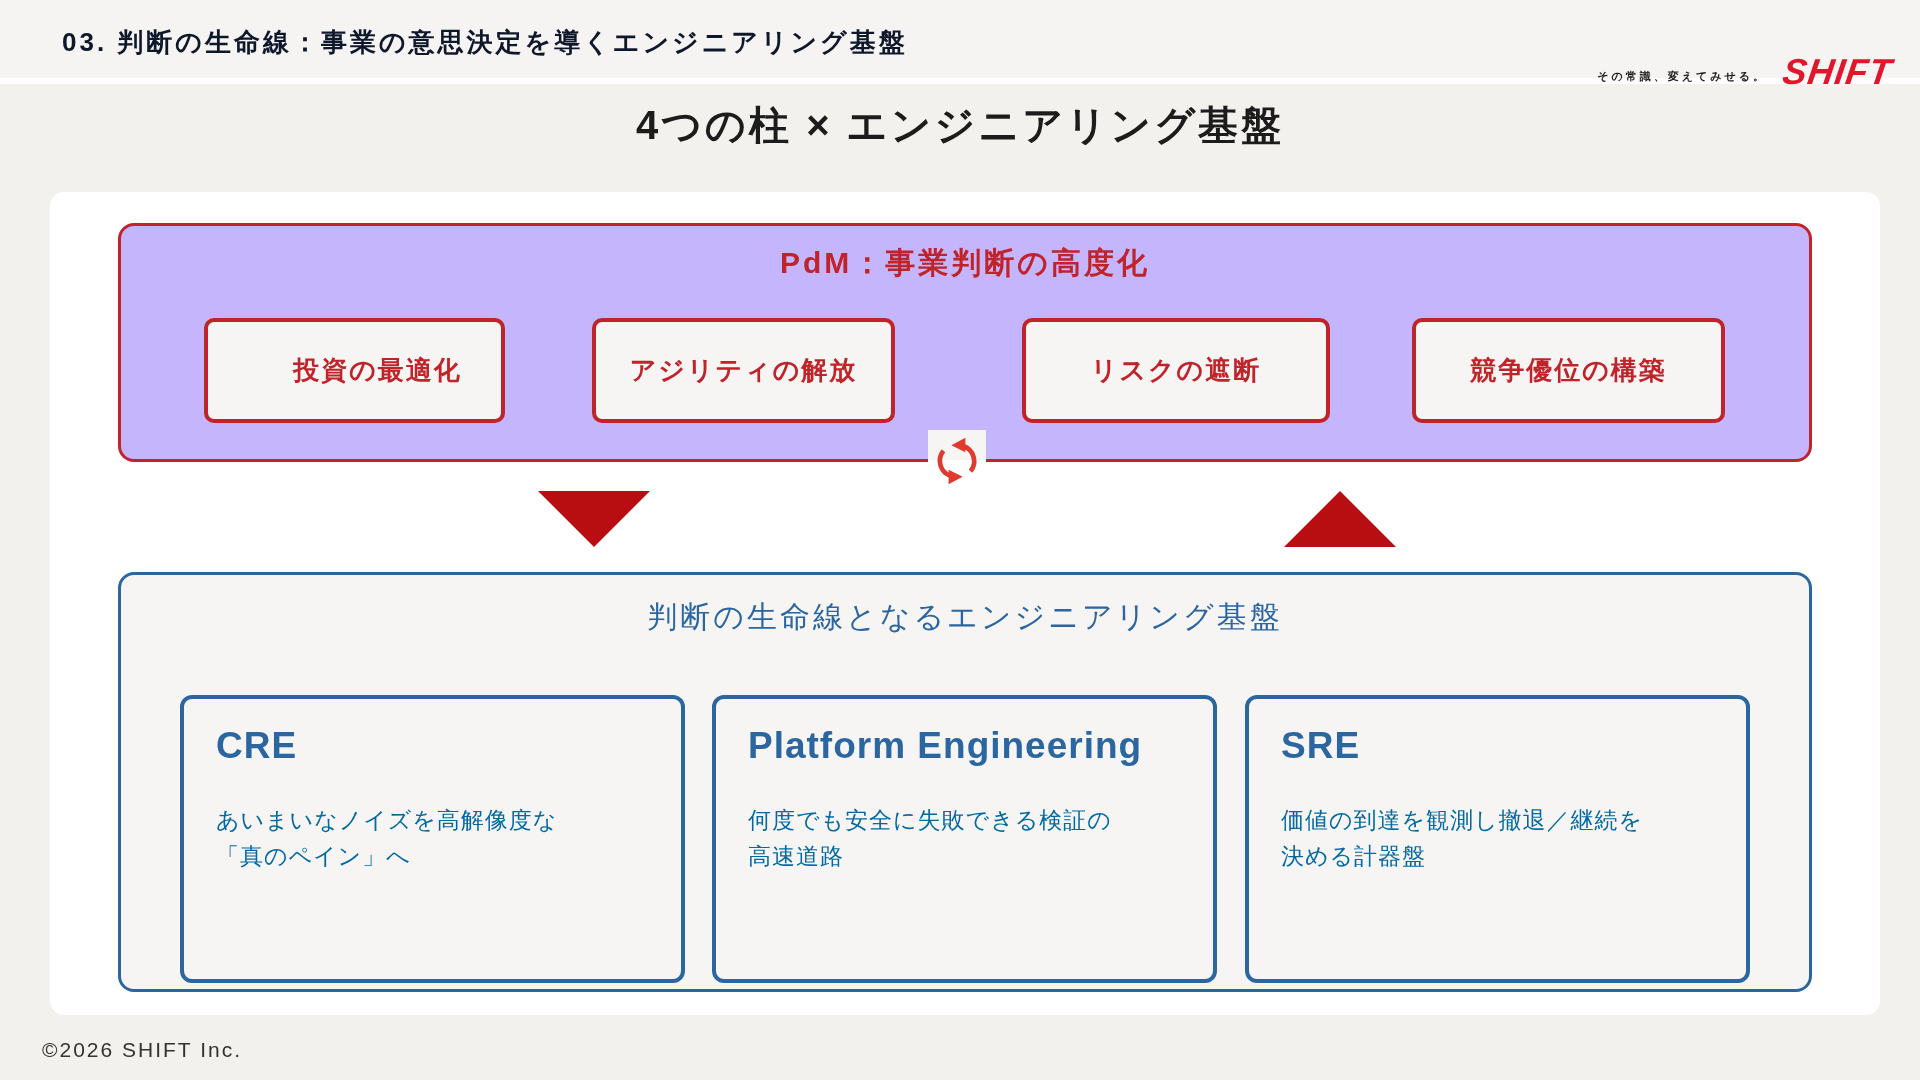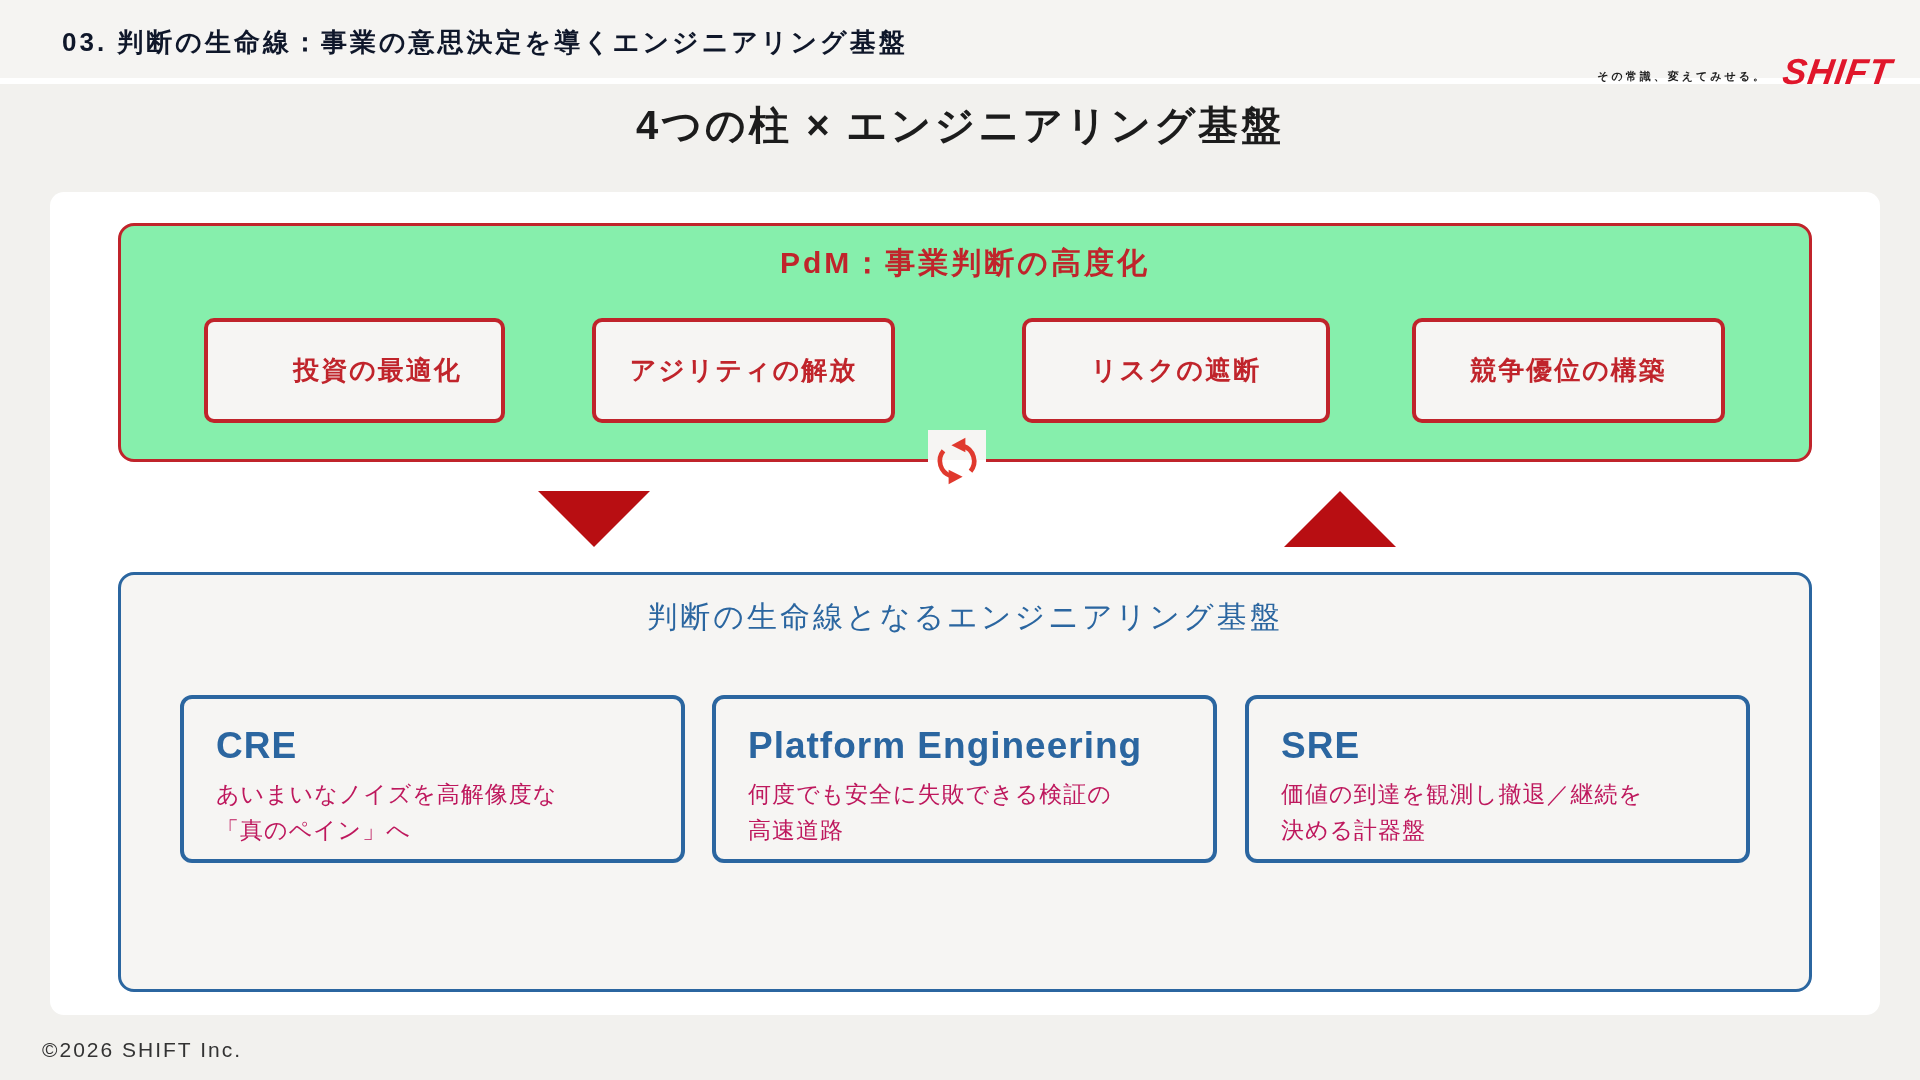--- a/index.html
+++ b/index.html
@@ -45,21 +45,21 @@
 
   
   .card {
     position:absolute; left:50px; top:192px; width:1830px; height:823px;
     background:#ffffff; border-radius:14px;
   }
 
   
   .pdm-box {
     position:absolute; left:68px; top:31px; width:1694px; height:239px;
-    background:#86efac;
+    background:#c4b5fd;
     border:3px solid #c0242b; border-radius:16px;
   }
   .pdm-title {
     margin-top:17px; text-align:center;
     font-size:30px; font-weight:bold; color:#c0242b; letter-spacing:3px;
   }
   .pillar {
     position:absolute; top:92px; height:105px;
     background:#f6f5f3;
     border:4px solid #c0242b; border-radius:10px;
@@ -95,34 +95,34 @@
   .eng-box {
     position:absolute; left:68px; top:380px; width:1694px; height:420px;
     background:#f6f5f3;
     border:3px solid #2b66a0; border-radius:16px;
   }
   .eng-title {
     margin-top:22px; text-align:center;
     font-size:30px; font-weight:normal; color:#2b66a0; letter-spacing:3px;
   }
   .eng-item {
-    position:absolute; top:120px; height:168px; width:505px;
+    position:absolute; top:120px; height:288px; width:505px;
     background:#f6f5f3;
     border:4px solid #2b66a0; border-radius:12px;
     padding:26px 32px;
   }
   .eng-item-1 { left:59px; }
   .eng-item-2 { left:591px; }
   .eng-item-3 { left:1124px; }
   .eng-item-title {
     font-size:37px; font-weight:bold; color:#2b66a0; letter-spacing:1px;
   }
   .eng-item-desc {
-    margin-top:10px;
-    font-size:23px; color:#be185d; line-height:1.55; letter-spacing:1px;
+    margin-top:36px;
+    font-size:23px; color:#0369a1; line-height:1.55; letter-spacing:1px;
     white-space:pre-line;
   }
 
   
   .footer {
     position:absolute; left:42px; top:1038px;
     font-size:21px; color:#333333; letter-spacing:2px;
   }
 </style>
 </head>

